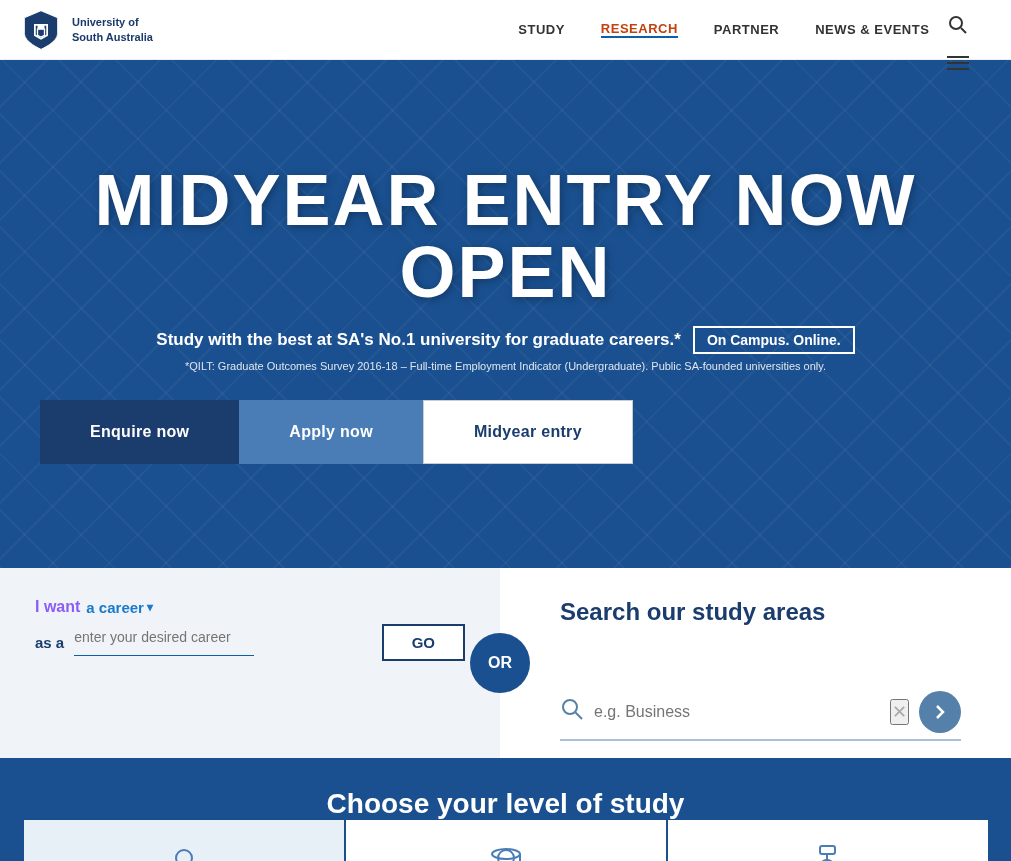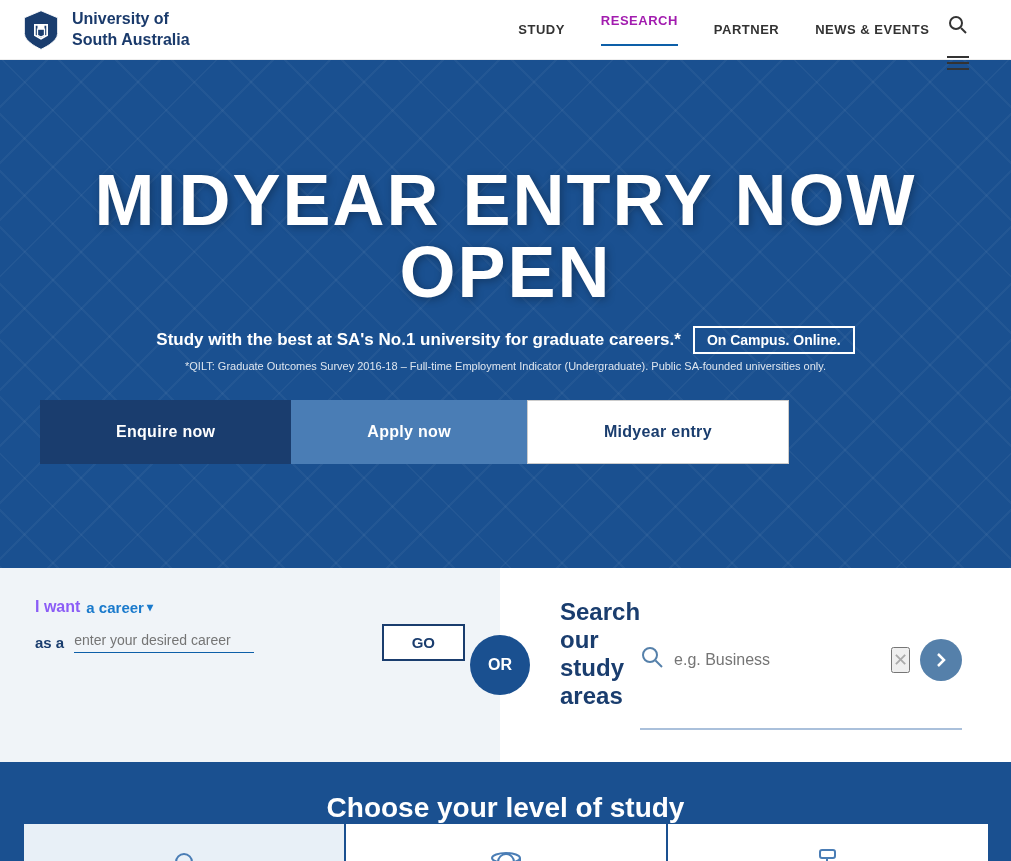--- a/index.html
+++ b/index.html
@@ -20,43 +20,43 @@
       display: flex;
       align-items: center;
       gap: 10px;
       flex-shrink: 0;
     }
     .logo-shield {
       width: 42px;
       height: 42px;
     }
     .logo-text {
-      font-size: 16px;
+      font-size: 11px;
       font-weight: bold;
       color: #1a3a6b;
       line-height: 1.3;
     }
     .nav-links {
       display: flex;
       gap: 36px;
       margin-left: auto;
       align-items: center;
     }
     .nav-link {
       font-size: 13px;
       font-weight: bold;
       color: #333;
       text-decoration: none;
       letter-spacing: 0.5px;
       cursor: pointer;
     }
     .nav-link.active {
-      color: #a21caf;
+      color: #c2410c;
       border-bottom: 2px solid #0d5fa8;
-      padding-bottom: 16px;
+      padding-bottom: 0;
     }
     .nav-actions {
       display: flex;
       align-items: flex-start;
       gap: 16px;
       margin-left: 18px;
       flex-direction: column;
     }
     .login-btn {
       font-size: 13px;
@@ -140,21 +140,21 @@
       font-size: 11px;
       opacity: 0.85;
       margin-bottom: 28px;
     }
     .hero-buttons {
       display: flex;
       gap: 0;
       margin-top: 10px;
     }
     .hero-btn {
-      padding: 22px 76px;
+      padding: 22px 50px;
       font-size: 16px;
       font-weight: bold;
       cursor: pointer;
       border: none;
       text-transform: none;
       letter-spacing: 0.3px;
     }
     .hero-btn-dark {
       background: #1a3d6e;
       color: #fff;
@@ -224,21 +224,21 @@
       color: #1a3d6e;
       font-weight: bold;
     }
     .career-text-input {
       font-size: 14px;
       color: #0d5fa8;
       border: none;
       background: transparent;
       outline: none;
       border-bottom: 1px solid #0d5fa8;
-      padding-bottom: 4px;
+      padding-bottom: 10px;
       width: 180px;
     }
     .go-btn {
       background: #fff;
       border: 2px solid #1a3d6e;
       color: #1a3d6e;
       font-size: 15px;
       font-weight: bold;
       padding: 8px 28px;
       cursor: pointer;
@@ -257,23 +257,23 @@
       font-size: 16px;
       font-weight: bold;
       display: flex;
       align-items: center;
       justify-content: center;
       z-index: 5;
     }
     .study-areas-box {
       background: #fff;
       flex: 1;
-      padding: 30px 50px 32px 60px;
-      display: flex;
-      flex-direction: row;
+      padding: 30px 50px 17px 60px;
+      display: flex;
+      flex-direction: column;
       justify-content: space-between;
     }
     .study-areas-title {
       font-size: 24px;
       font-weight: bold;
       color: #1a3d6e;
       margin-bottom: 20px;
     }
     .study-search-row {
       display: flex;

